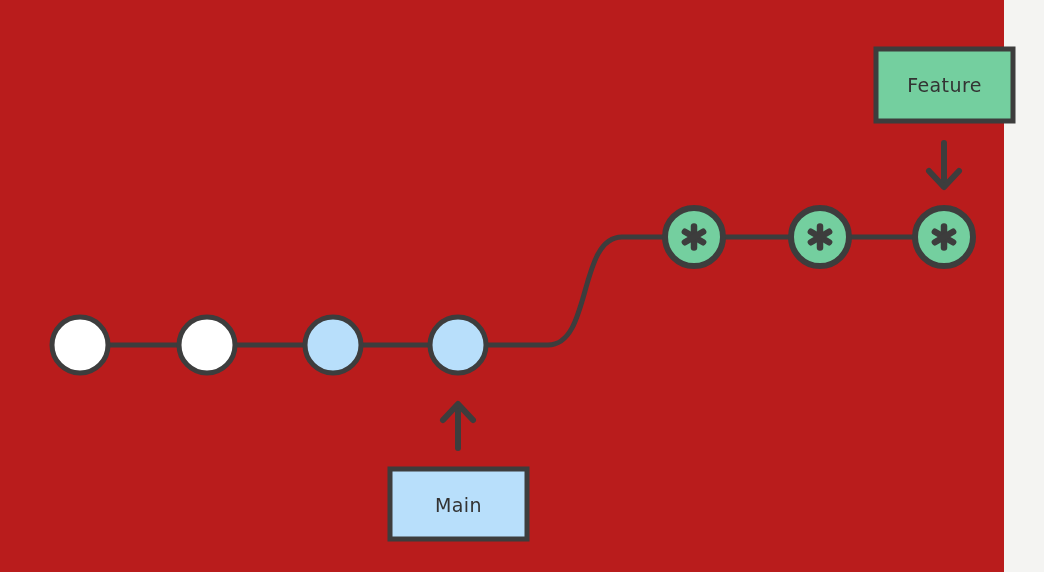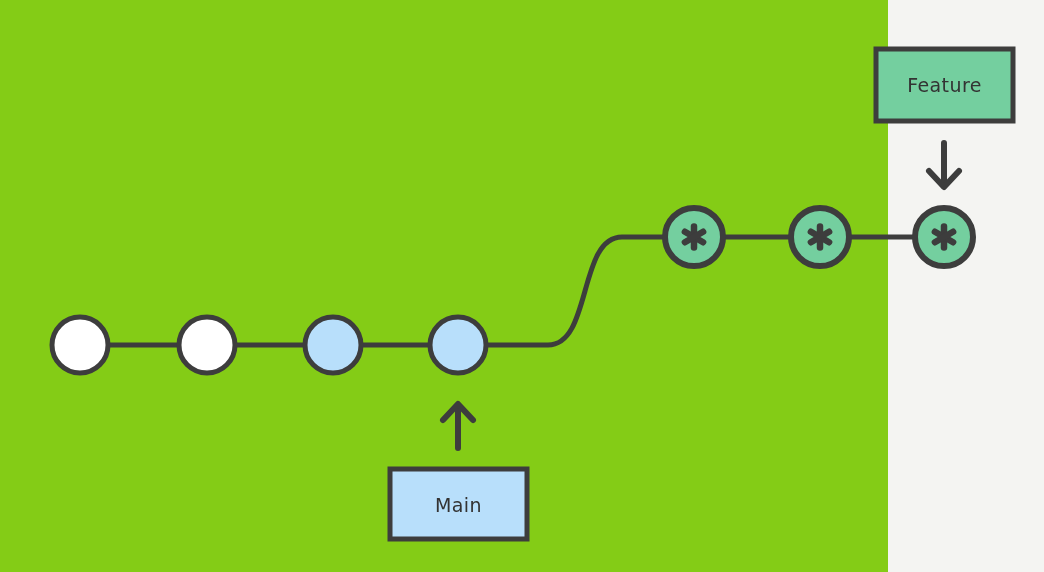--- a/index.html
+++ b/index.html
@@ -9,23 +9,23 @@
   }
   body {
     width: 1044px;
     height: 572px;
     background: #f4f4f2;
     font-family: "DejaVu Sans", sans-serif;
     overflow: hidden;
   }
   #diagram-root {
     position: relative;
-    width: 888px;
+    width: 1004px;
     height: 572px;
-    background: #84cc16;
+    background: #b91c1c;
   }
   #graph-svg {
     position: absolute;
     top: 0;
     left: 0;
     width: 1044px;
     height: 572px;
     display: block;
   }
   .branch-label-text {

